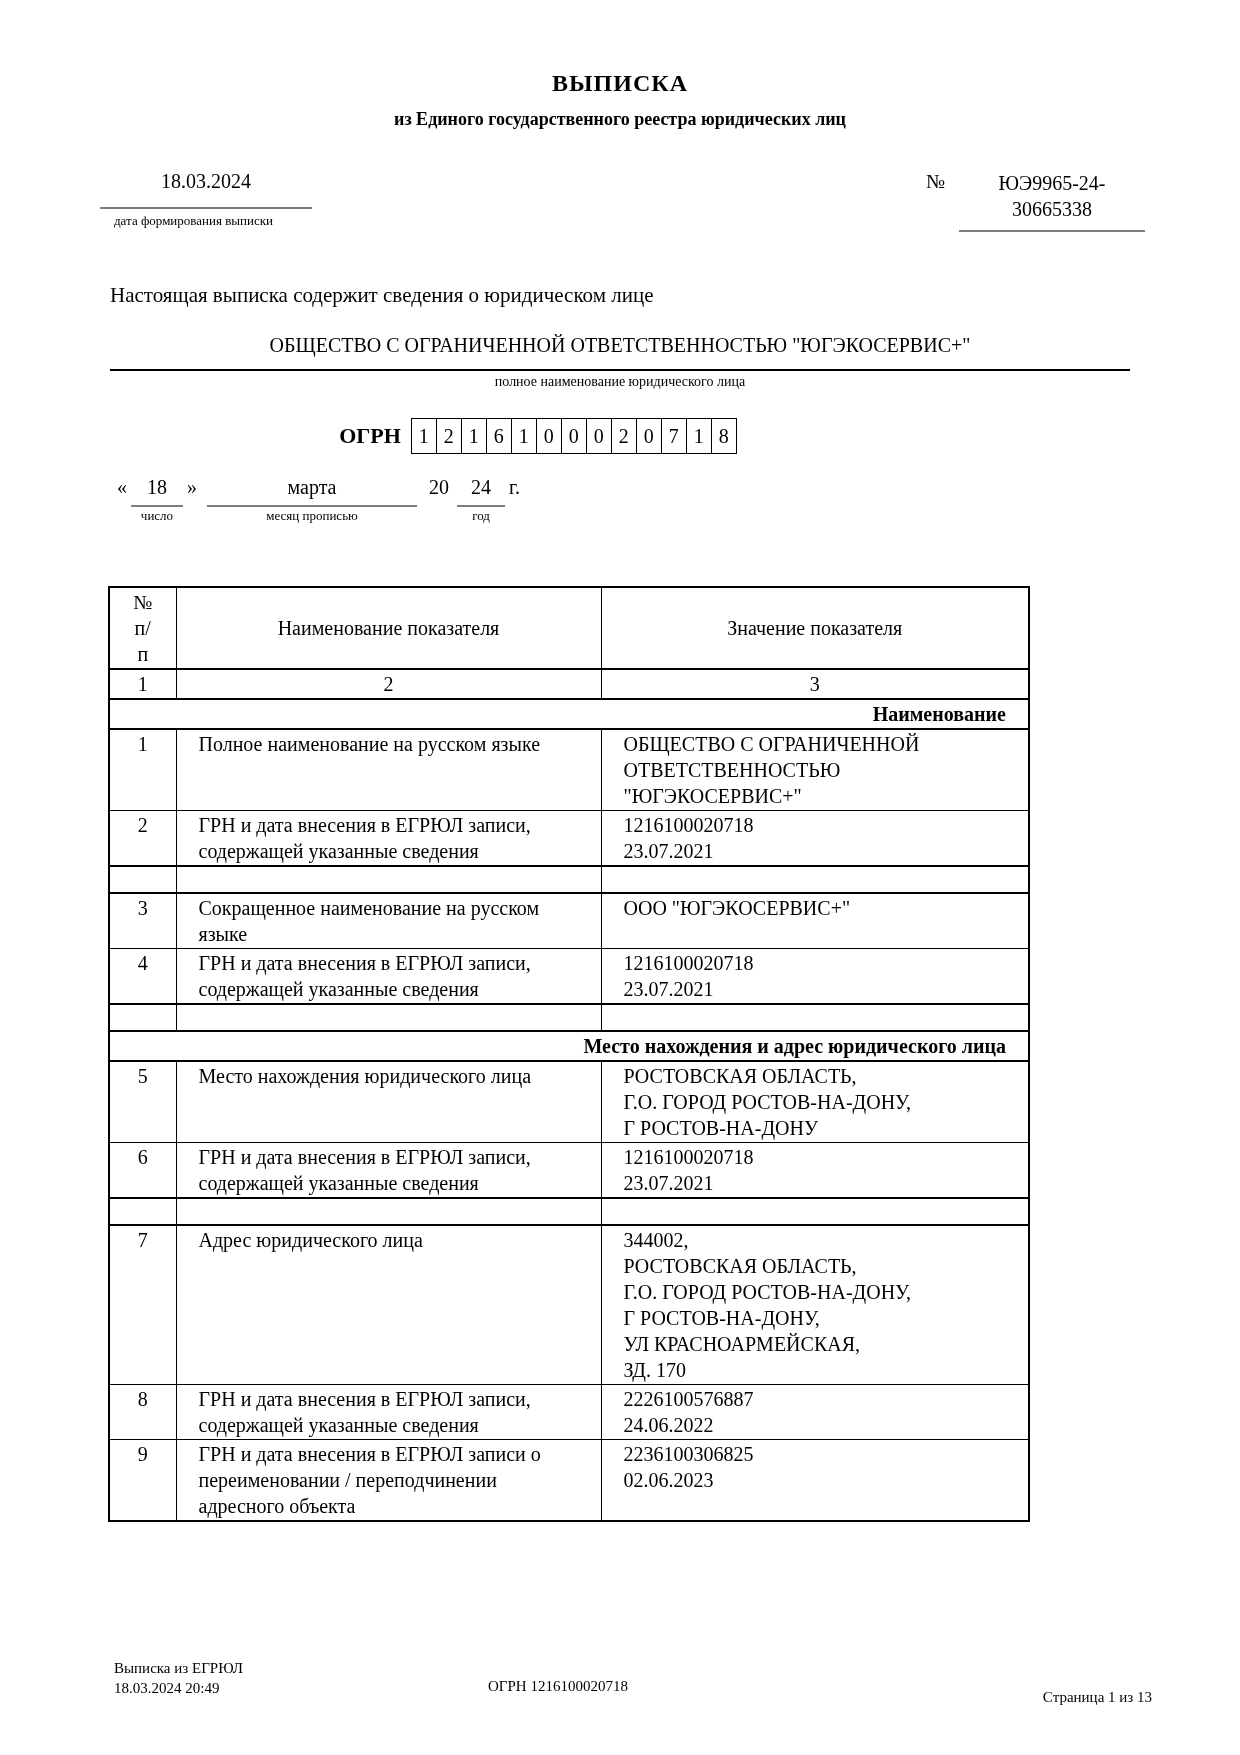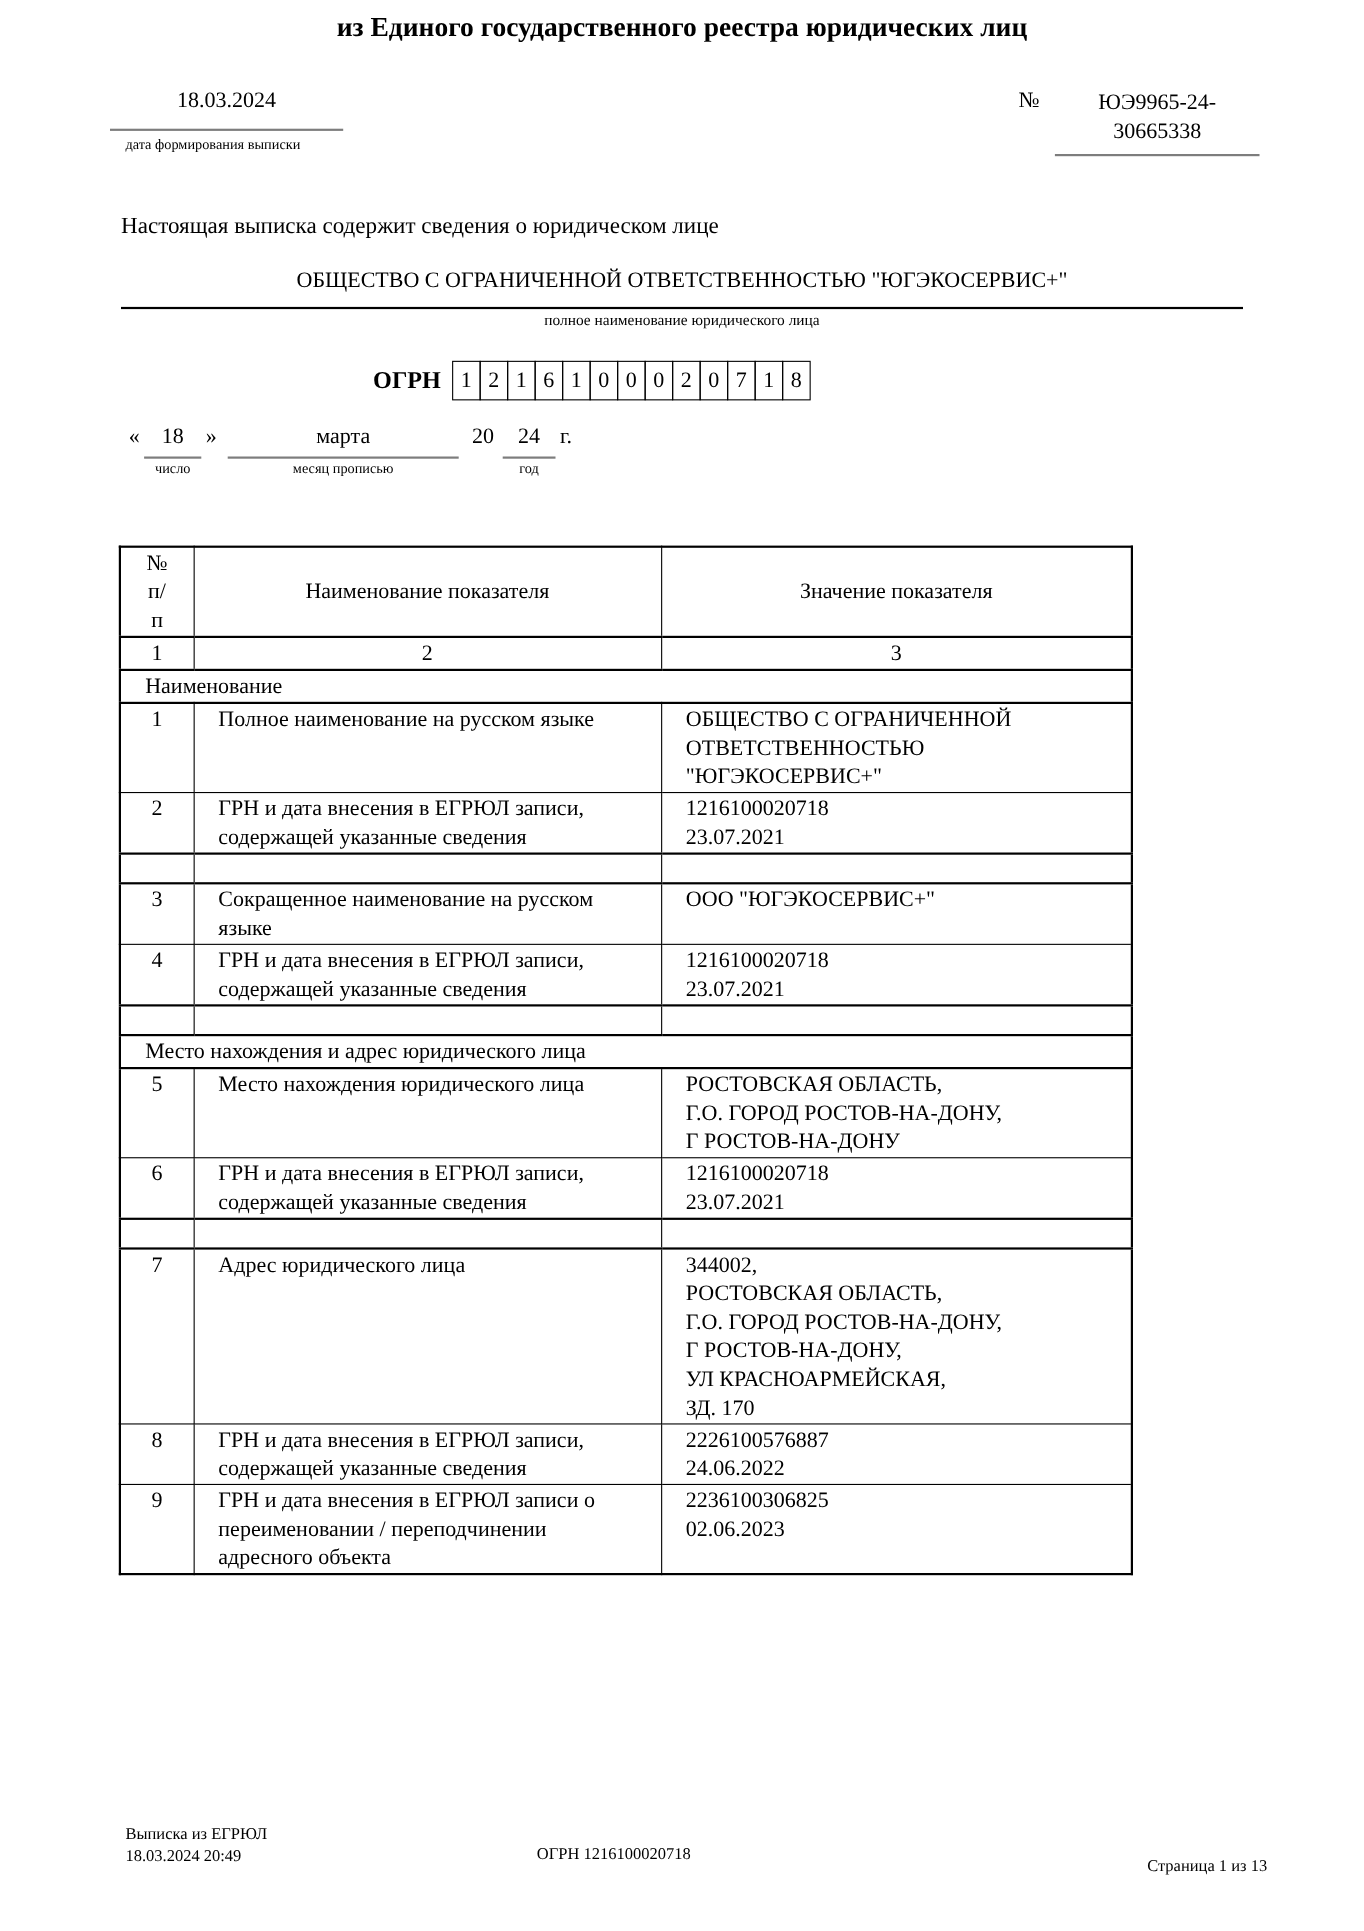--- a/index.html
+++ b/index.html
@@ -13,21 +13,21 @@
   }
   .page { position:relative; width:1240px; height:1755px; overflow:hidden; }
 
   
   .doc-title {
     padding-top:70px; text-align:center;
     font-size:24px; font-weight:bold; letter-spacing:1px;
   }
   .doc-subtitle {
     margin-top:12px; text-align:center;
-    font-size:25px; font-weight:bold;
+    font-size:18px; font-weight:bold;
   }
   .meta-row { position:relative; margin-top:40px; height:105px; }
   .date-block {
     position:absolute; left:100px; top:0; width:212px;
   }
   .date-value {
     font-size:20px; text-align:center; padding-bottom:14px;
     border-bottom:2px solid #7d7d7d;
   }
   .date-label { font-size:13px; margin-top:4px; padding-left:14px; }
@@ -93,36 +93,37 @@
   table.details col.c-name { width:425px; }
   table.details col.c-val { width:428px; }
   table.details td {
     border:1px solid #000; font-size:20px; line-height:26px;
     padding:1px 22px; vertical-align:top;
   }
   td.num { text-align:center; padding:1px 2px; }
   td.nm, td.val { white-space:pre-line; }
   tr.h-row td { text-align:center; height:32px; vertical-align:middle; }
   tr.n-row td { text-align:center; height:29px; vertical-align:middle; }
-  tr.sec td { text-align:left; font-weight:normal; height:29px; vertical-align:middle;margin-left:43px; }
+  tr.sec td { text-align:right; font-weight:bold; height:29px; vertical-align:middle;margin-left:43px; }
   tr.sp td { height:27px; }
   tr.b2 > td { border-bottom-width:2px; }
   tr.sp > td { border-top-width:2px; border-bottom-width:2px; }
 
   
   .footer { position:absolute; top:1658px; left:0; width:1240px; font-size:15px; }
   .f-left { position:absolute; left:114px; top:0; line-height:20px; }
   .f-center { position:absolute; left:488px; top:20px; }
   .f-right { position:absolute; right:88px; top:31px; }
 </style>
 </head>
 <body>
 
 <div class="page">
 
+  <div class="doc-title">ВЫПИСКА</div>
   <div class="doc-subtitle">из Единого государственного реестра юридических лиц</div>
 
   <div class="meta-row">
     <div class="date-block">
       <div class="date-value">18.03.2024</div>
       <div class="date-label">дата формирования выписки</div>
     </div>
     <div class="number-block">
       <div class="number-sign">№</div>
       <div class="number-box">ЮЭ9965-24-

